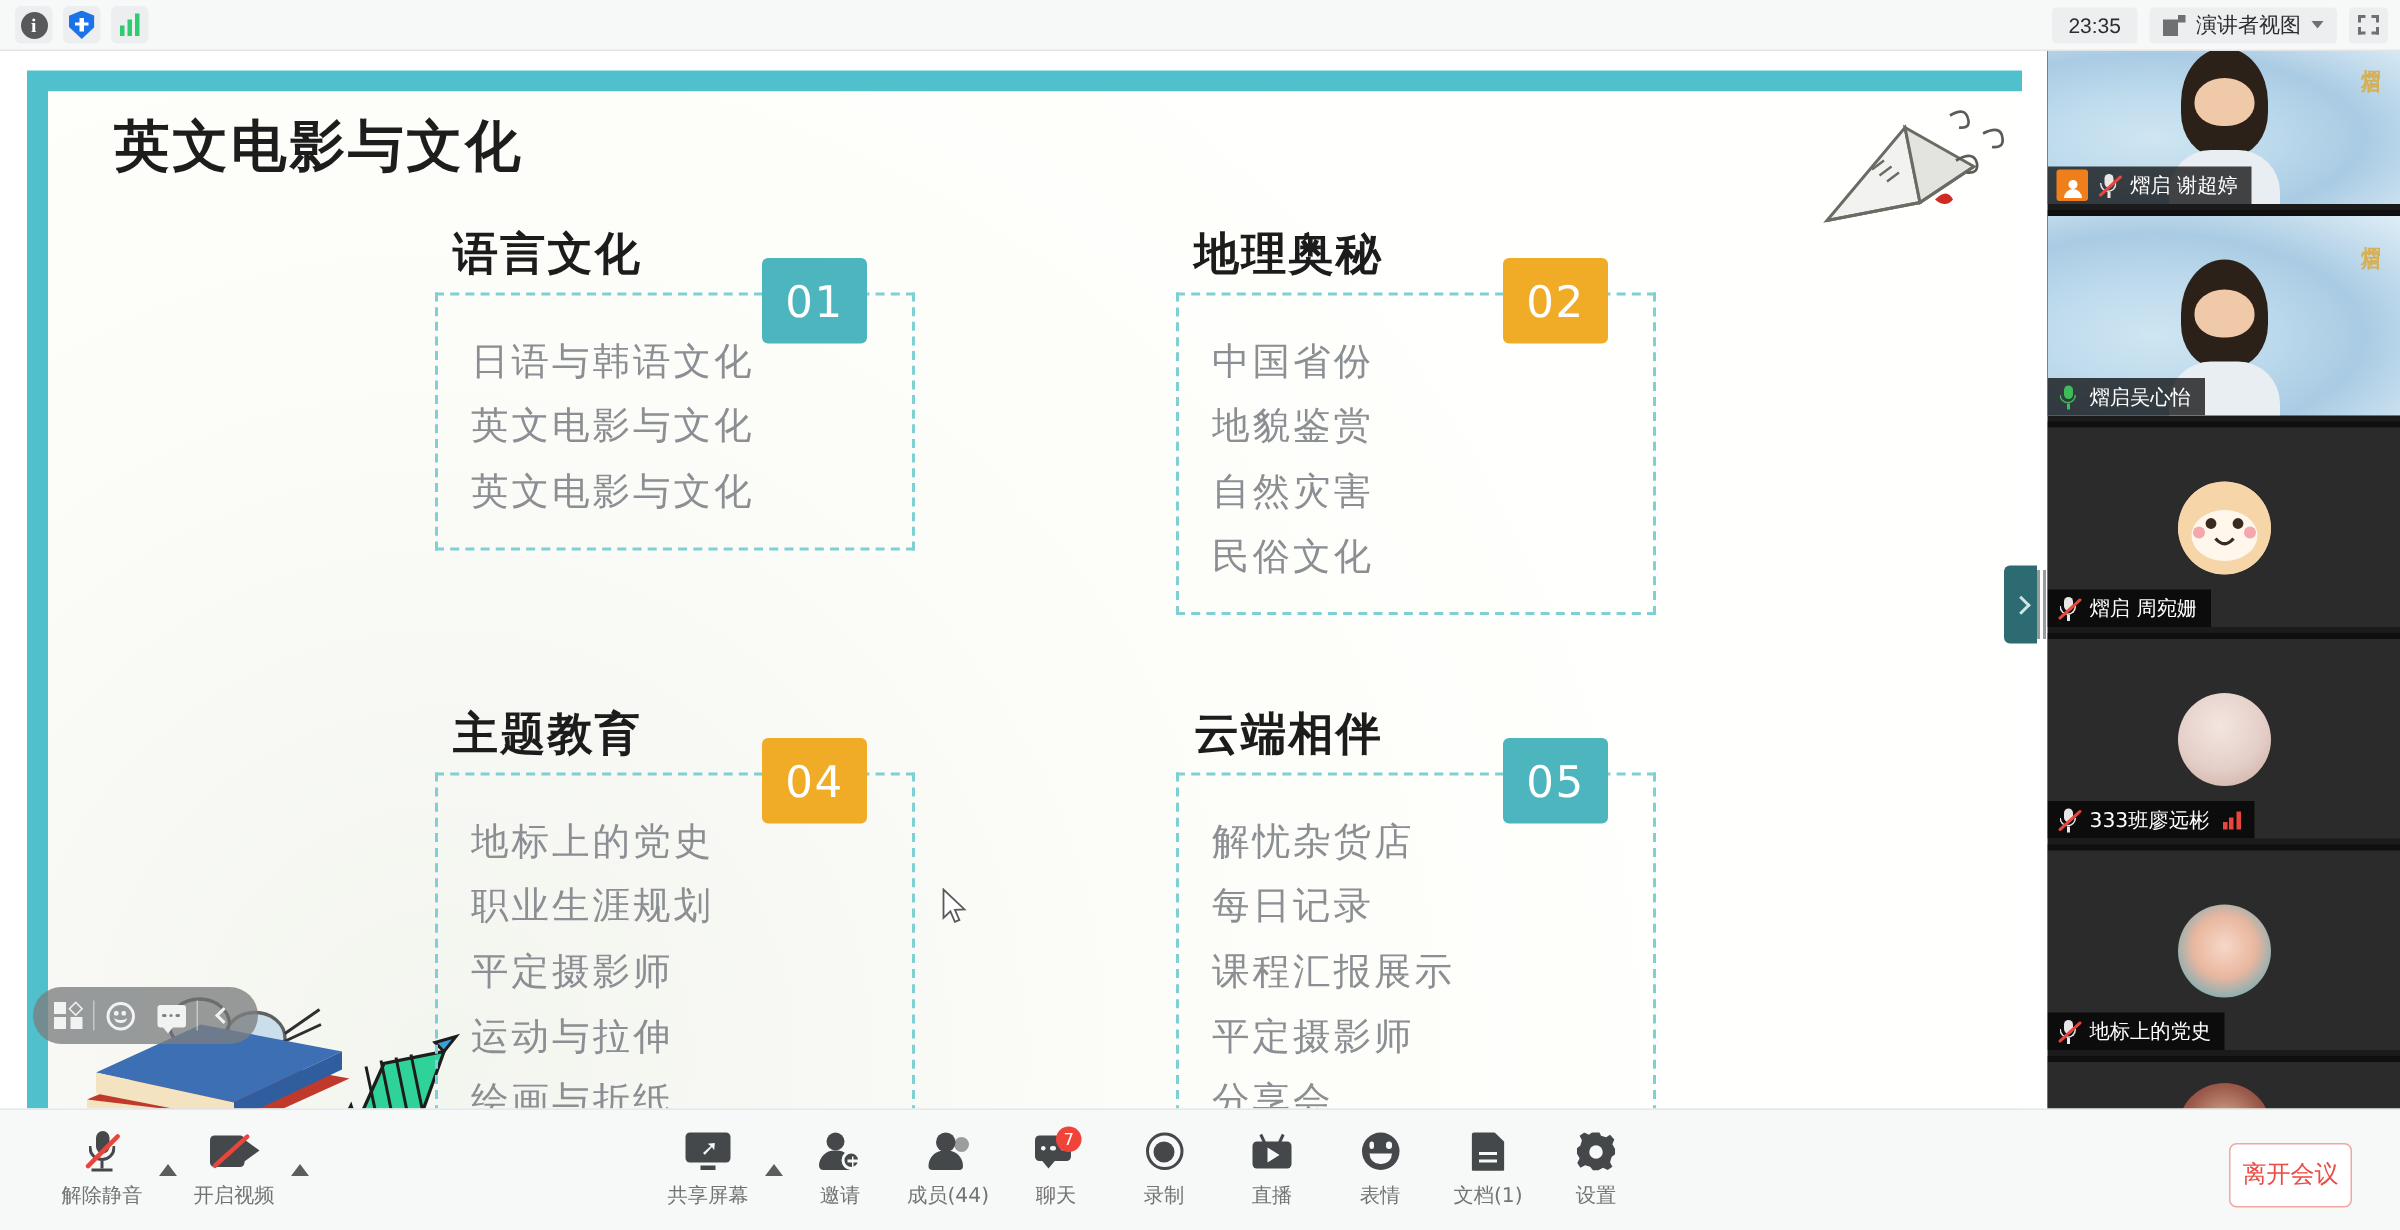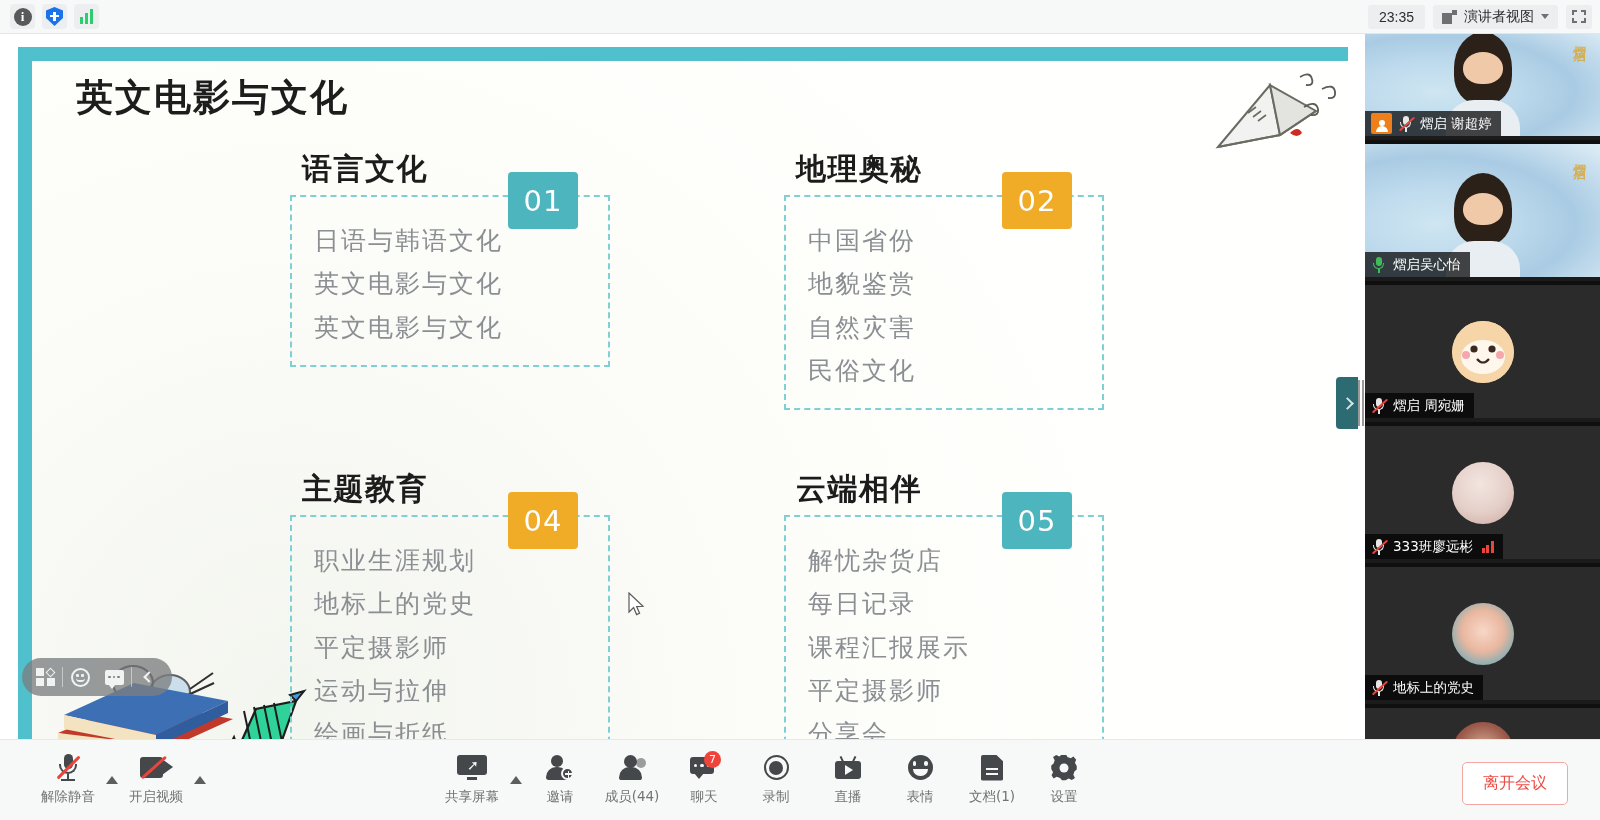--- a/index.html
+++ b/index.html
@@ -390,21 +390,21 @@
   .tgear .g {
     position: absolute; left: 50%; top: 50%; transform: translate(-50%,-50%);
     width: 26px; height: 26px; background: #45484a;
     clip-path: polygon(42% 0,58% 0,63% 10%,76% 14%,86% 8%,97% 20%,92% 32%,99% 44%,99% 58%,90% 65%,86% 78%,92% 90%,80% 98%,68% 92%,56% 99%,42% 99%,35% 90%,22% 86%,10% 92%,2% 80%,8% 68%,1% 56%,1% 42%,10% 35%,14% 22%,8% 10%,20% 2%,32% 8%);
   }
   .tgear .hole { position: absolute; left: 50%; top: 50%; transform: translate(-50%,-50%); width: 9px; height: 9px; border-radius: 50%; background: #f7f8f8; }
 
   .leave-btn {
     margin-left: auto; margin-right: 32px; margin-top: 6px;
     border: 1px solid #f3a6a2; border-radius: 5px; color: #ea4b43;
-    font-size: 16px; padding: 10px 20px; background: #ffffff;
+    font-size: 16px; padding: 10px 8px; background: #ffffff;
     cursor: pointer; font-family: "DejaVu Sans", "Liberation Sans", sans-serif;
   }
   .spacer-a { width: 32px; }
   .spacer-b { width: 58px; }
 </style>
 </head>
 <body>
 
 <div id="app">
 
@@ -502,22 +502,22 @@
               <li>民俗文化</li>
             </ul>
           </div>
         </div>
 
         <div class="sect" style="left:258px; top:408px;">
           <div class="sect-head">主题教育</div>
           <div class="sect-box" style="width:320px;">
             <div class="badge amber" style="right:30px;">04</div>
             <ul class="sect-list">
+              <li>地标上的党史</li>
               <li>职业生涯规划</li>
-              <li>地标上的党史</li>
               <li>平定摄影师</li>
               <li>运动与拉伸</li>
               <li>绘画与折纸</li>
             </ul>
           </div>
         </div>
 
         <div class="sect" style="left:752px; top:408px;">
           <div class="sect-head">云端相伴</div>
           <div class="sect-box" style="width:320px;">

